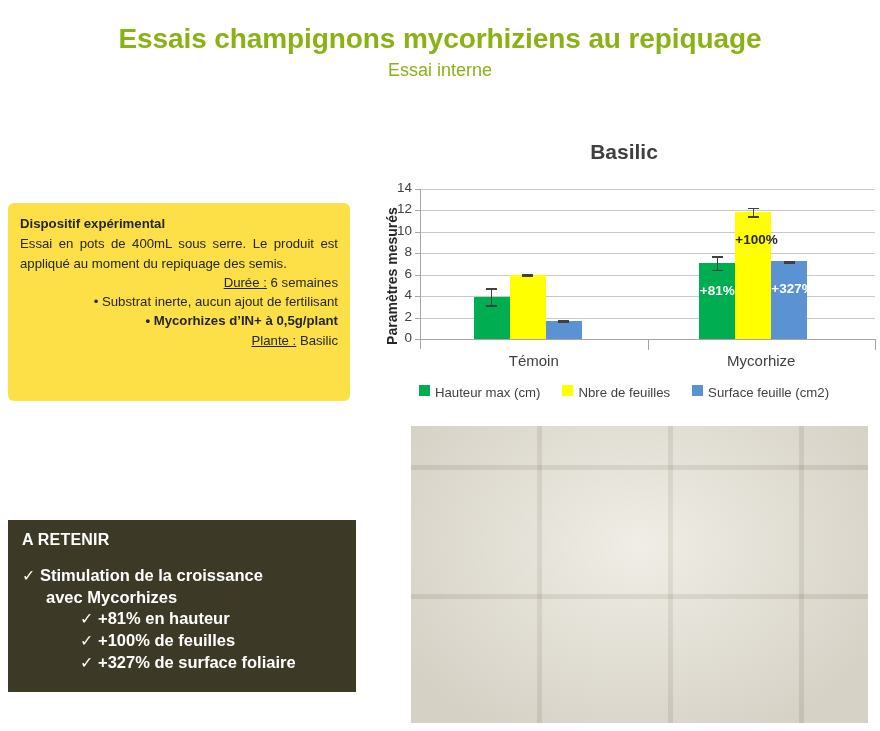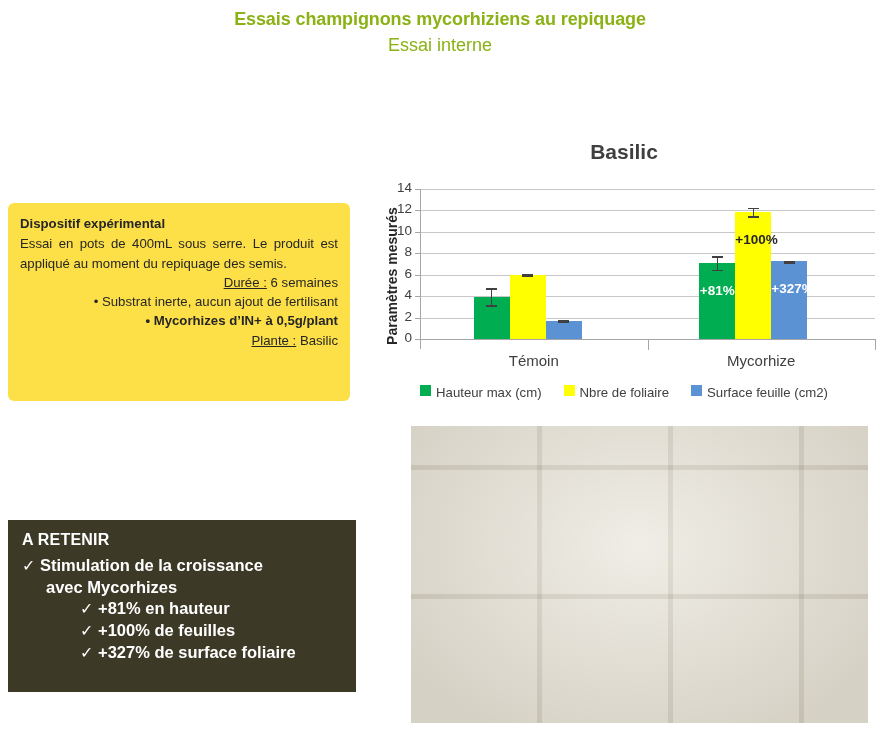--- a/index.html
+++ b/index.html
@@ -6,22 +6,23 @@
   body{
     width:880px;height:731px;background:#ffffff;
     font-family:"Liberation Sans", sans-serif;
     color:#262626;overflow:hidden;position:relative;
   }
   .page{position:relative;width:880px;height:731px;}
 
   
   .header{position:absolute;left:0;top:8px;width:880px;text-align:center;}
   .title-main{
-    font-size:18px;font-weight:bold;color:#8ab214;letter-spacing:-0.1px;
+    font-size:28px;font-weight:bold;color:#8ab214;letter-spacing:-0.1px;
     line-height:1.25;
+    margin-top:13px;
   }
   .title-sub{
     font-size:18px;color:#8ab214;line-height:1.35;margin-top:2px;
   }
 
   
   .protocol{
     position:absolute;left:8px;top:203px;width:342px;height:198px;
     background:#fde047;box-sizing:border-box;padding:11px 12px 8px 12px;
     font-size:13.2px;line-height:1.46;color:#262626;border-radius:6px;
@@ -32,21 +33,21 @@
   .protocol .b{font-weight:bold;}
   .protocol .row{white-space:nowrap;text-align:right;}
 
   
   .retenir{
     position:absolute;left:8px;top:520px;width:348px;height:172px;
     background:#3c3926;color:#ffffff;box-sizing:border-box;
     padding:10px 14px 6px 14px;
     font-size:16.5px;font-weight:bold;line-height:1.30;
   }
-  .retenir .rt{font-size:16px;font-weight:bold;letter-spacing:0.2px;margin-bottom:4px;}
+  .retenir .rt{font-size:16px;font-weight:bold;letter-spacing:0.2px;margin-bottom:14px;}
   .retenir .l1{padding-left:0px;}
   .retenir .l2{padding-left:24px;}
   .retenir .l3{padding-left:58px;}
   .retenir .chk{font-weight:normal;font-size:16px;}
 
   
   .chart{position:absolute;left:372px;top:140px;width:504px;height:275px;}
   .chart-title{
     position:absolute;left:0;top:0;width:504px;text-align:center;
     font-size:21px;font-weight:bold;color:#3f3f3f;
@@ -211,21 +212,21 @@
         <div class="catlabel" style="left: 227.5px; width: 227.5px; font-weight: normal;">Mycorhize</div>
         <div class="catdiv" style="left: 455px;"></div>
       </div>
     <div class="legend" id="legend">
         <div class="it">
           <span class="swatch" style="background: rgb(0, 173, 80);"></span>
           <span>Hauteur max (cm)</span>
         </div>
         <div class="it">
           <span class="swatch" style="background: rgb(255, 255, 0);"></span>
-          <span>Nbre de foliaire</span>
+          <span>Nbre de feuilles</span>
         </div>
         <div class="it">
           <span class="swatch" style="background: rgb(91, 146, 212);"></span>
           <span>Surface feuille (cm2)</span>
         </div>
       </div>
   </div>
 
   <div class="photo" id="photo">
     <div class="tilebg"></div>

